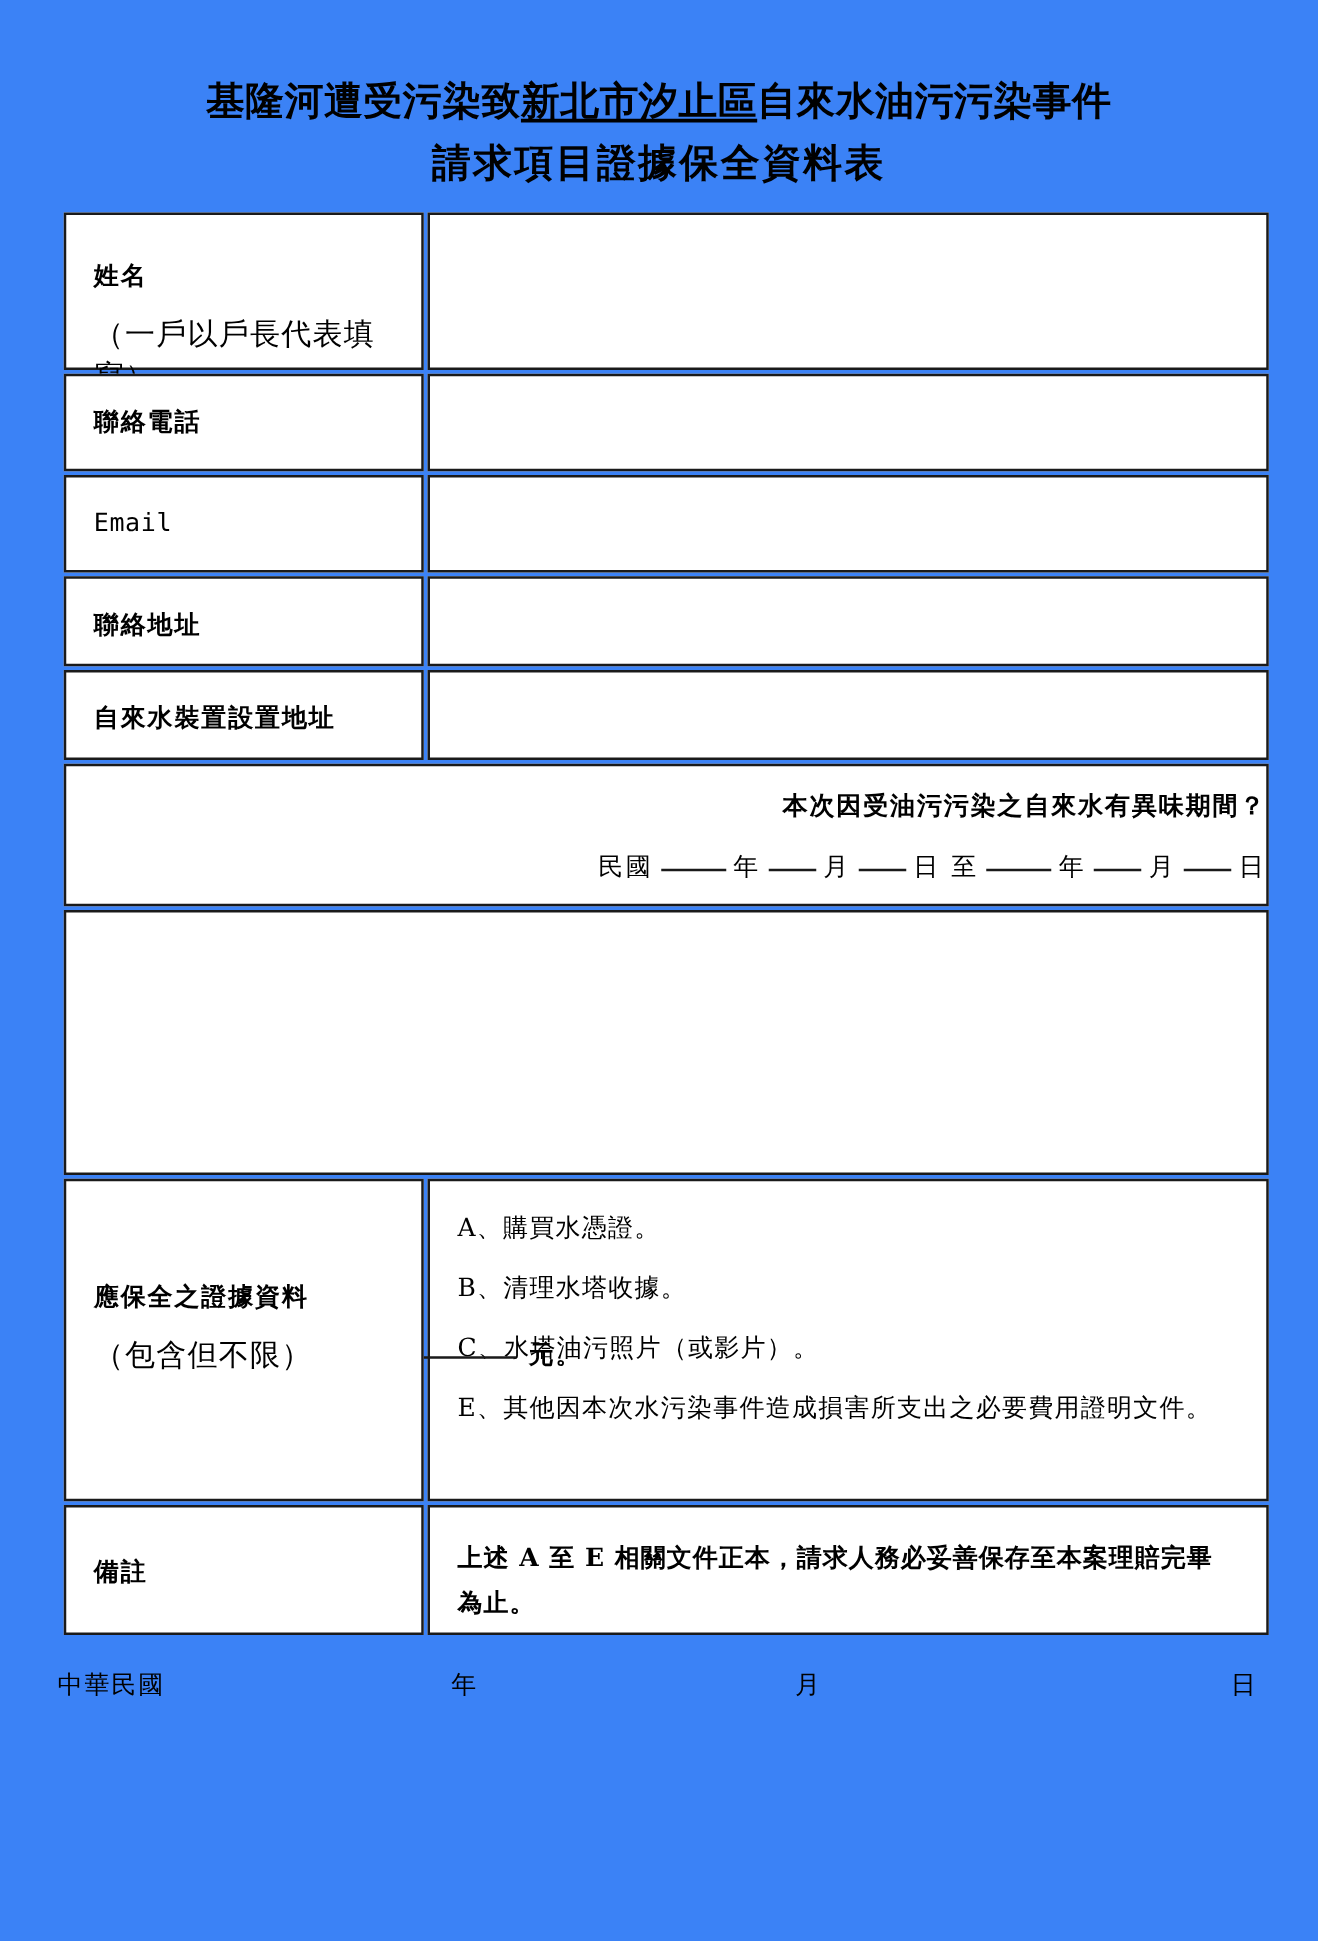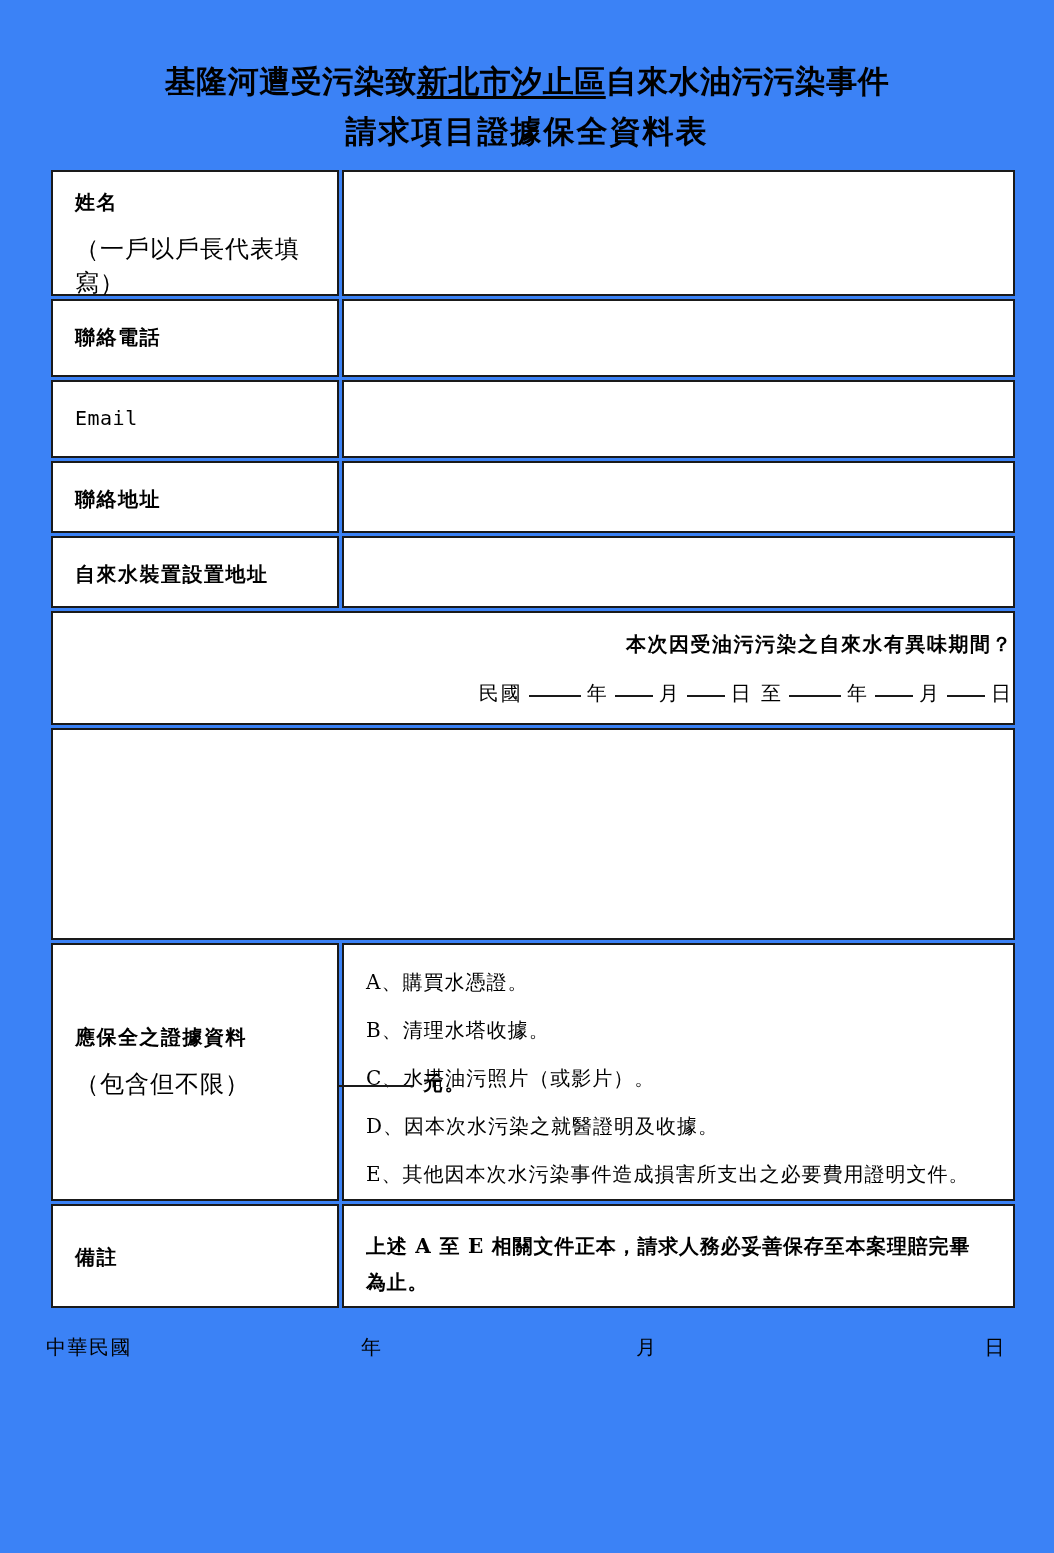--- a/index.html
+++ b/index.html
@@ -61,21 +61,21 @@
     margin-bottom: 3px;
   }
   .cell {
     border: 2px solid #1a1a1a;
     box-sizing: border-box;
     background: #ffffff;
   }
   .cell.label {
     width: 288px;
     flex: 0 0 288px;
-    padding: 14px 0 10px 22px;
+    padding: 32px 0 10px 22px;
   }
   .cell.value {
     flex: 1 1 auto;
     margin-left: 3px;
   }
   .cell.full {
     width: 100%;
     flex: 1 1 auto;
     padding: 16px 0 14px 22px;
     text-align: right;
@@ -287,21 +287,20 @@
       <div class="cell evid-label">
         <div class="evid-label-inner">
           <div class="lbl">應保全之證據資料</div>
           <div class="sublbl">（包含但不限）</div>
         </div>
       </div>
       <div class="cell evid-list">
         <div class="evid-item">A、購買水憑證。</div>
         <div class="evid-item">B、清理水塔收據。</div>
         <div class="evid-item">C、水塔油污照片（或影片）。</div>
-        <div class="evid-item">D、因本次水污染之就醫證明及收據。</div>
         <div class="evid-item">E、其他因本次水污染事件造成損害所支出之必要費用證明文件。</div>
       </div>
     </div>
 
     <div class="row r-remark">
       <div class="cell remark-label">
         <div class="remark-label-inner lbl">備註</div>
       </div>
       <div class="cell remark-body">
         <div class="remark-text">上述 A 至 E 相關文件正本，請求人務必妥善保存至本案理賠完畢為止。</div>

